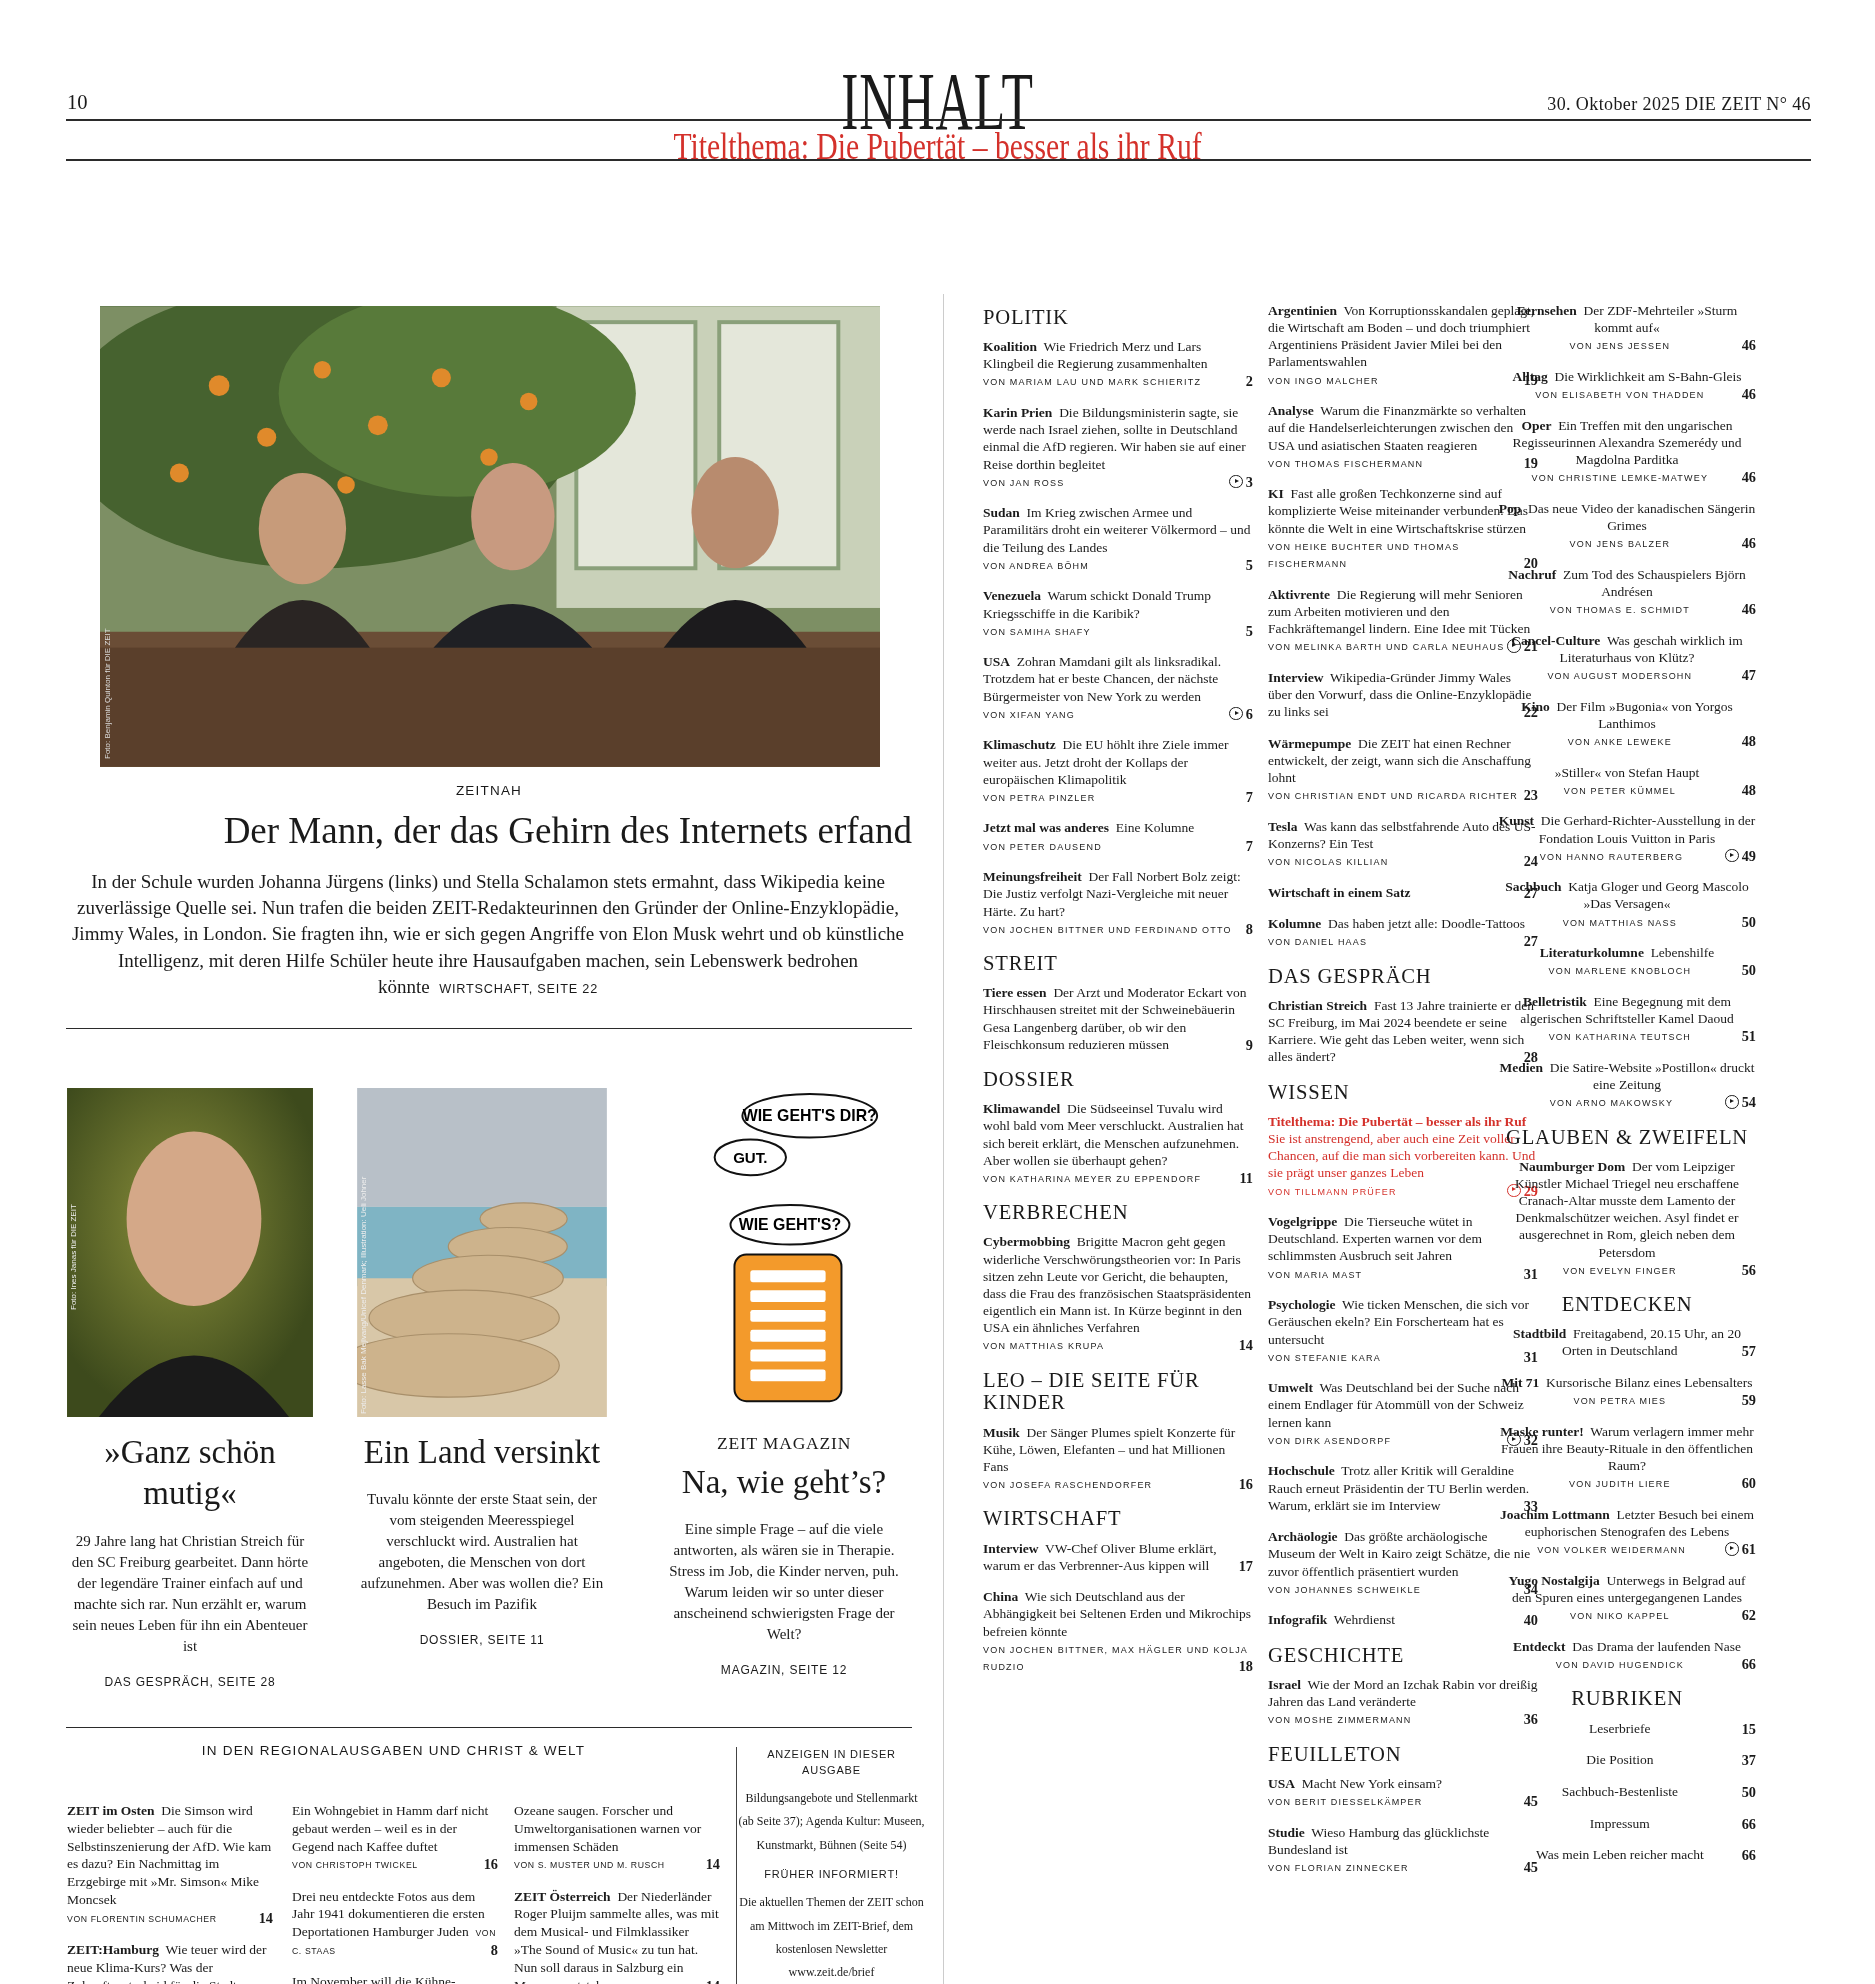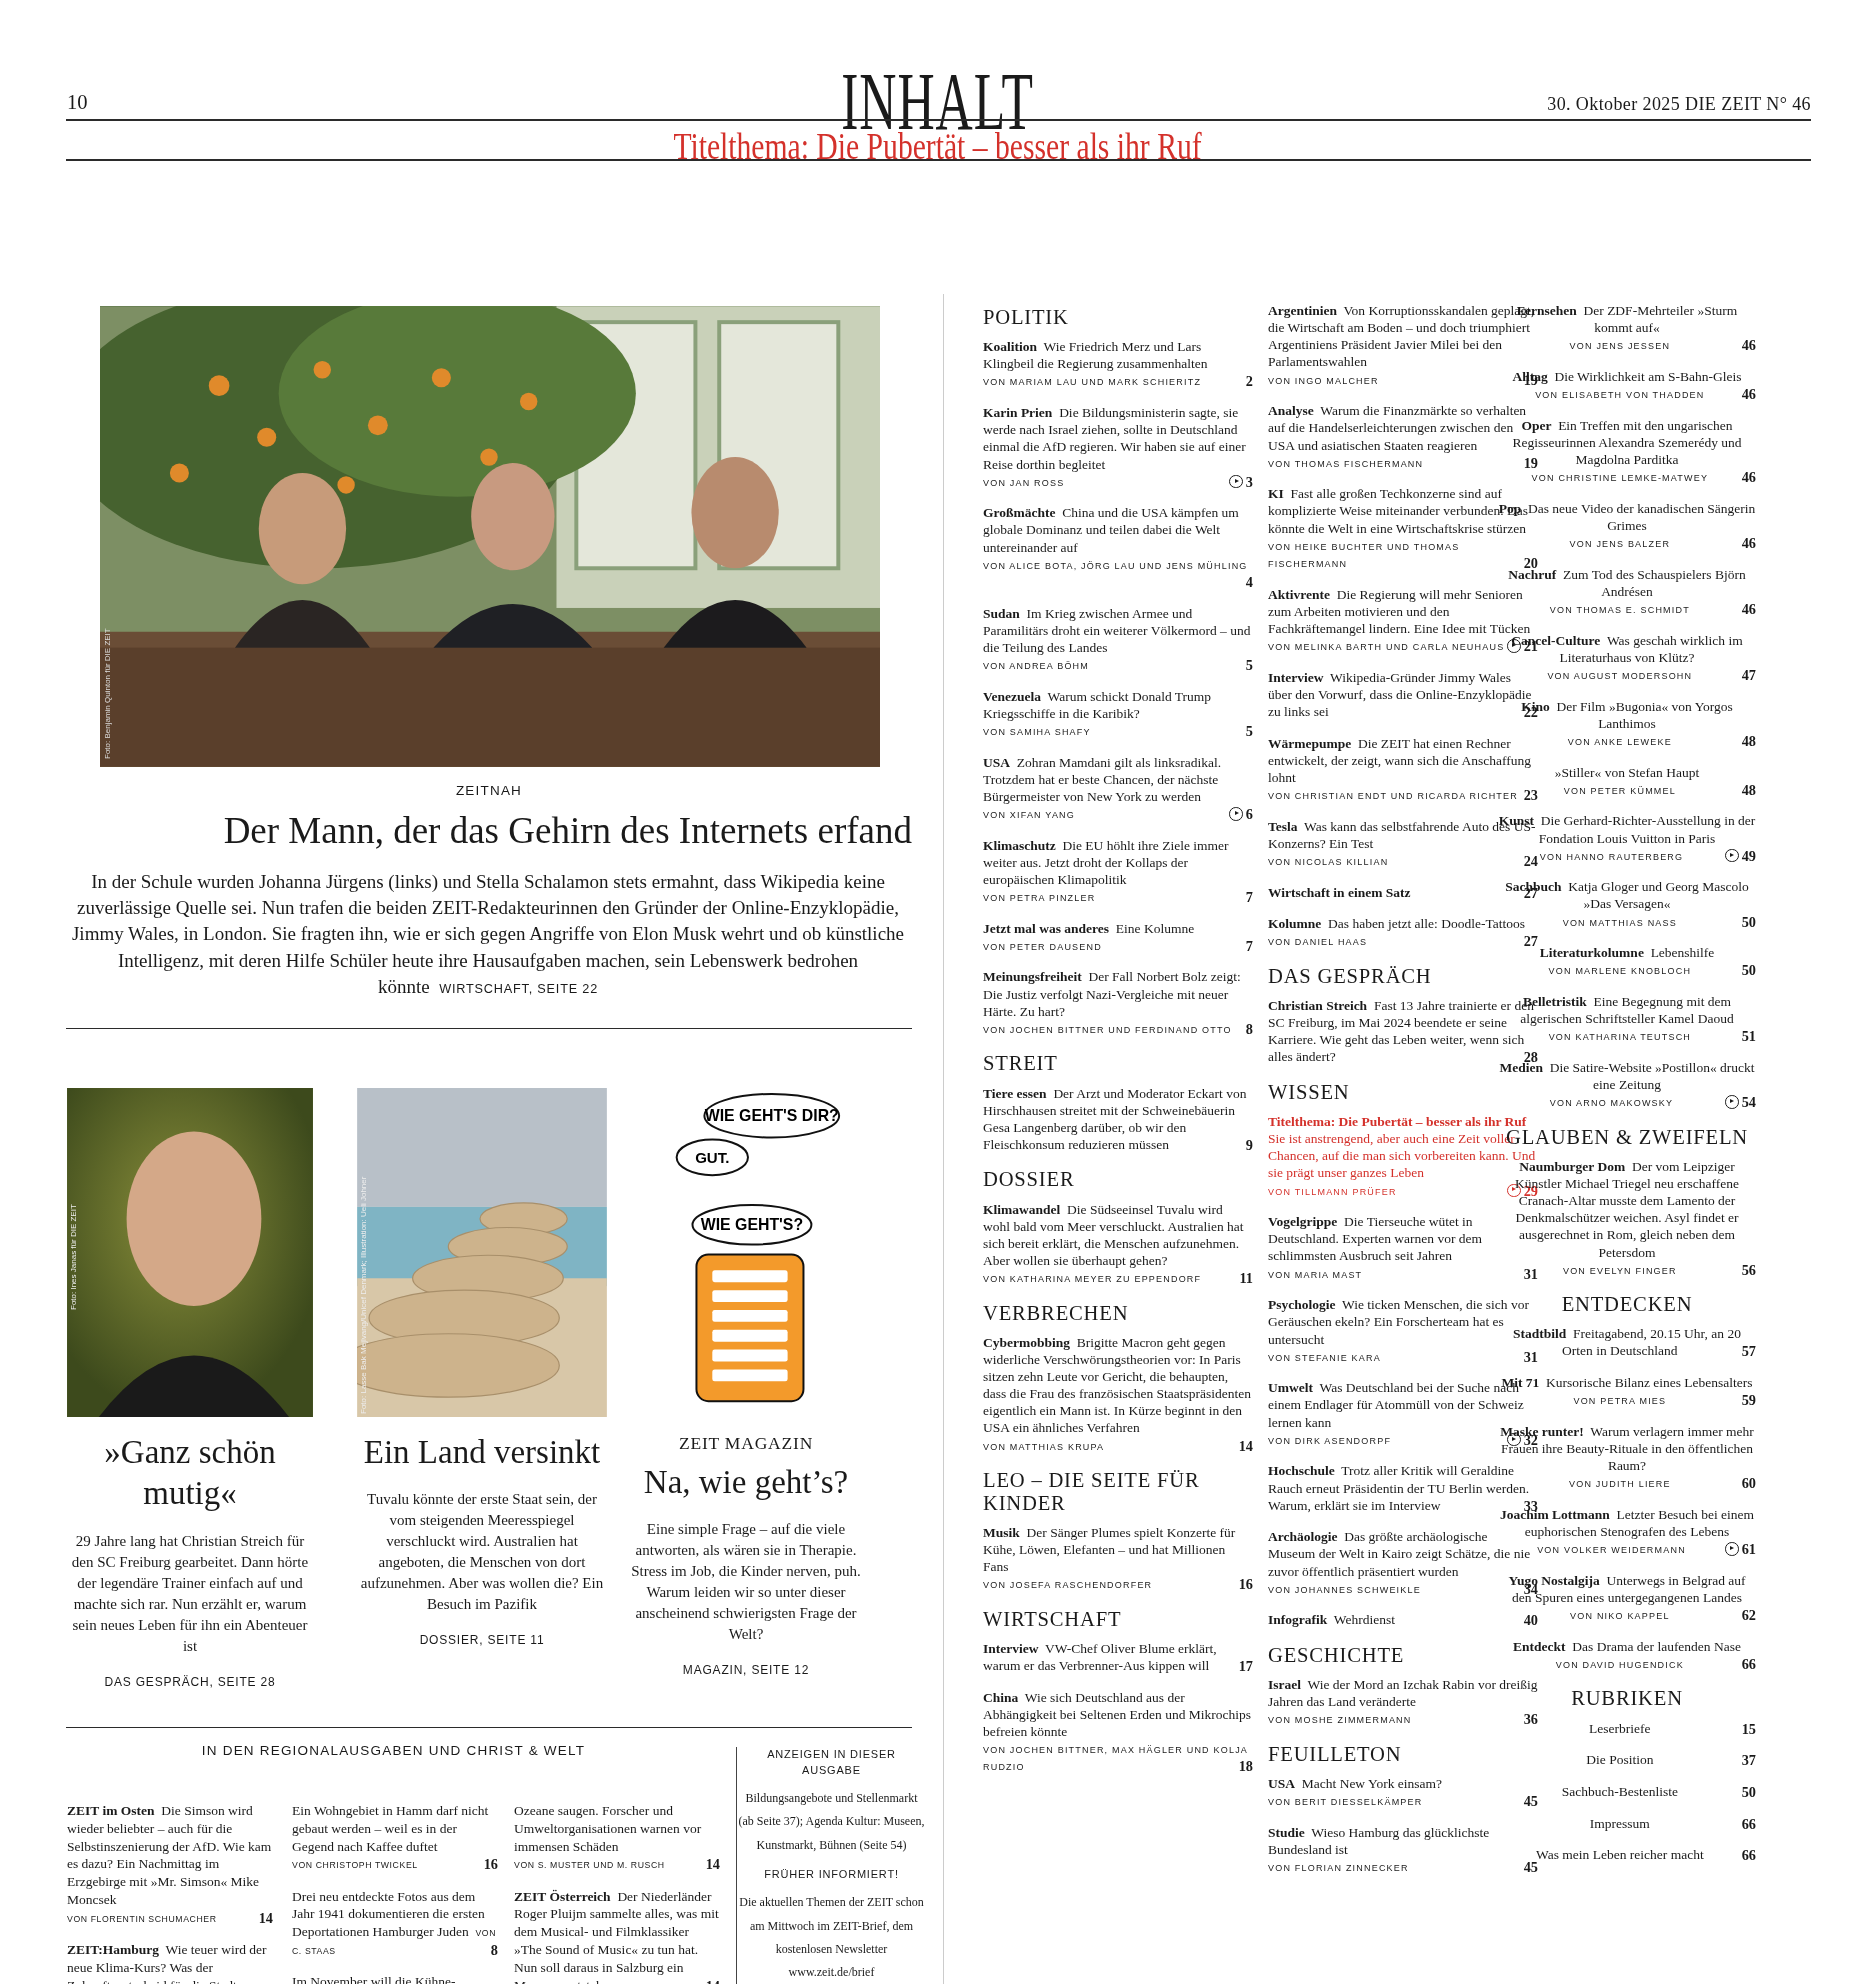--- a/index.html
+++ b/index.html
@@ -139,21 +139,21 @@
         <ellipse cx="230" cy="700" rx="280" ry="80"></ellipse>
       </g>
     </svg>
     <div class="credit" style="left:1.6px; top:326px;">Foto: Lasse Bak Mejlvang/Unicef Denmark; Illustration: Ueli Johner</div>
   </div>
   <h3>Ein Land versinkt</h3>
   <p>Tuvalu könnte der erste Staat sein, der vom steigenden Meeresspiegel verschluckt wird. Australien hat angeboten, die Menschen von dort aufzunehmen. Aber was wollen die? Ein Besuch im Pazifik</p>
   <div class="flabel">DOSSIER, SEITE 11</div>
 </div>
 
-<div class="feat" style="left:621px; top:1088px; width:250px;">
+<div class="feat" style="left:659px; top:1088px; width:250px;">
   <div class="fphoto" style="width:250px; background:#fff;">
     <svg width="250" height="329" viewBox="0 0 630 830">
       <ellipse cx="380" cy="70" rx="170" ry="55" fill="#fff" stroke="#111" stroke-width="5"></ellipse>
       <text x="380" y="82" text-anchor="middle" font-family="Liberation Sans, sans-serif" font-size="40" font-weight="700">WIE GEHT'S DIR?</text>
       <ellipse cx="230" cy="175" rx="90" ry="45" fill="#fff" stroke="#111" stroke-width="5"></ellipse>
       <text x="230" y="188" text-anchor="middle" font-family="Liberation Sans, sans-serif" font-size="38" font-weight="700">GUT.</text>
       <ellipse cx="330" cy="345" rx="150" ry="50" fill="#fff" stroke="#111" stroke-width="5"></ellipse>
       <text x="330" y="358" text-anchor="middle" font-family="Liberation Sans, sans-serif" font-size="40" font-weight="700">WIE GEHT'S?</text>
       <rect x="190" y="420" width="270" height="370" rx="30" fill="#f39a2b" stroke="#111" stroke-width="5"></rect>
       <g fill="#fff">
@@ -199,21 +199,20 @@
   <div class="h">FRÜHER INFORMIERT!</div>
   <div class="t" style="margin-bottom:0;">Die aktuellen Themen der ZEIT schon am Mittwoch im ZEIT-Brief, dem kostenlosen Newsletter</div>
   <div class="t" style="margin-top:0;">www.zeit.de/brief</div>
 </div>
 <div class="vline" style="left:943px; top:294px; height:1846px; background:#ccc; width:0.8px;"></div>
 
 <div class="toc" id="toc1" style="left:983px; top:302px; width:270px;">
     <h2>POLITIK</h2>
     <div class="entry"><b>Koalition</b>&nbsp; <span>Wie Friedrich Merz und Lars Klingbeil die Regierung zusammenhalten</span><br><span class="byline">VON MARIAM LAU UND MARK SCHIERITZ</span><span class="pgwrap"><span>2</span></span><div style="clear: both;"></div></div>
     <div class="entry"><b>Karin Prien</b>&nbsp; <span>Die Bildungsministerin sagte, sie werde nach Israel ziehen, sollte in Deutschland einmal die AfD regieren. Wir haben sie auf einer Reise dorthin begleitet</span><br><span class="byline">VON JAN ROSS</span><span class="pgwrap"><span class="play"></span><span>3</span></span><div style="clear: both;"></div></div>
-    <div class="entry"><b>Großmächte</b>&nbsp; <span>China und die USA kämpfen um globale Dominanz und teilen dabei die Welt untereinander auf</span><br><span class="byline">VON ALICE BOTA, JÖRG LAU UND JENS MÜHLING</span><span class="pgwrap"><span>4</span></span><div style="clear: both;"></div></div>
     <div class="entry"><b>Sudan</b>&nbsp; <span>Im Krieg zwischen Armee und Paramilitärs droht ein weiterer Völkermord – und die Teilung des Landes</span><br><span class="byline">VON ANDREA BÖHM</span><span class="pgwrap"><span>5</span></span><div style="clear: both;"></div></div>
     <div class="entry"><b>Venezuela</b>&nbsp; <span>Warum schickt Donald Trump Kriegsschiffe in die Karibik?</span><br><span class="byline">VON SAMIHA SHAFY</span><span class="pgwrap"><span>5</span></span><div style="clear: both;"></div></div>
     <div class="entry"><b>USA</b>&nbsp; <span>Zohran Mamdani gilt als linksradikal. Trotzdem hat er beste Chancen, der nächste Bürgermeister von New York zu werden</span><br><span class="byline">VON XIFAN YANG</span><span class="pgwrap"><span class="play"></span><span>6</span></span><div style="clear: both;"></div></div>
     <div class="entry"><b>Klimaschutz</b>&nbsp; <span>Die EU höhlt ihre Ziele immer weiter aus. Jetzt droht der Kollaps der europäischen Klimapolitik</span><br><span class="byline">VON PETRA PINZLER</span><span class="pgwrap"><span>7</span></span><div style="clear: both;"></div></div>
     <div class="entry"><b>Jetzt mal was anderes</b>&nbsp; <span>Eine Kolumne</span><br><span class="byline">VON PETER DAUSEND</span><span class="pgwrap"><span>7</span></span><div style="clear: both;"></div></div>
     <div class="entry"><b>Meinungsfreiheit</b>&nbsp; <span>Der Fall Norbert Bolz zeigt: Die Justiz verfolgt Nazi-Vergleiche mit neuer Härte. Zu hart?</span><br><span class="byline">VON JOCHEN BITTNER UND FERDINAND OTTO</span><span class="pgwrap"><span>8</span></span><div style="clear: both;"></div></div>
     <h2>STREIT</h2>
     <div class="entry"><b>Tiere essen</b>&nbsp; <span>Der Arzt und Moderator Eckart von Hirschhausen streitet mit der Schweinebäuerin Gesa Langenberg darüber, ob wir den Fleischkonsum reduzieren müssen</span><span class="pgwrap"><span>9</span></span><div style="clear: both;"></div></div>
     <h2>DOSSIER</h2>
     <div class="entry"><b>Klimawandel</b>&nbsp; <span>Die Südseeinsel Tuvalu wird wohl bald vom Meer verschluckt. Australien hat sich bereit erklärt, die Menschen aufzunehmen. Aber wollen sie überhaupt gehen?</span><br><span class="byline">VON KATHARINA MEYER ZU EPPENDORF</span><span class="pgwrap"><span>11</span></span><div style="clear: both;"></div></div>

